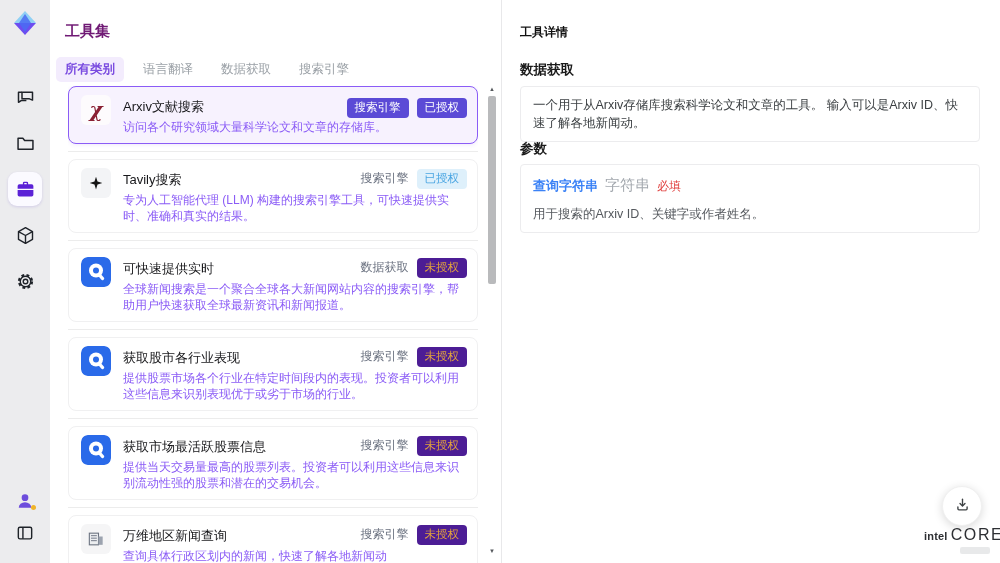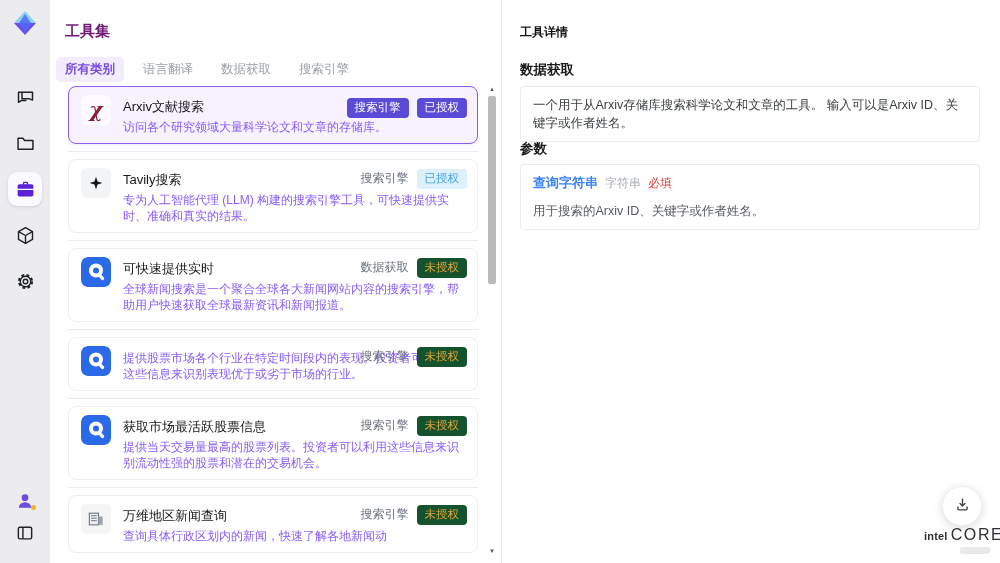--- a/index.html
+++ b/index.html
@@ -37,21 +37,21 @@
   .tool-icon.news { background:#f5f5f6; }
 
   .tool-text { flex:1; min-width:0; }
   .tool-title { font-size:13px; font-weight:400; color:#18181b; line-height:16px; margin-top:4px; }
   .tool-desc { font-size:12px; color:#8b5cf6; line-height:16px; margin-top:4px; }
 
   .tool-badges { position:absolute; top:9px; right:10px; display:flex; gap:8px; align-items:center; }
   .badge { font-size:11.5px; line-height:1; padding:4px 8px; border-radius:4px; white-space:nowrap; }
   .badge.solid { background:#5b4ad6; color:#fff; }
   .badge.auth-blue { background:#def0fb; color:#4aa5e2; }
-  .badge.auth-amber { background:#14532d; color:#e2a33c; }
+  .badge.auth-amber { background:#4c1d95; color:#e2a33c; }
   .cat-label { font-size:12px; color:#6b7280; white-space:nowrap; }
   .card.selected .tool-badges { top:11px; }
 
   
   .scrollbar { position:absolute; right:4px; top:84px; width:10px; height:472px; }
   .scroll-arrow { position:absolute; left:0; width:10px; height:10px; font-size:6px; color:#55585c;
     display:flex; align-items:center; justify-content:center; cursor:pointer; }
   .scroll-arrow.up { top:0; }
   .scroll-arrow.down { bottom:0; }
   .scroll-thumb { position:absolute; left:1px; top:12px; width:8px; height:188px;
@@ -62,21 +62,21 @@
   .detail-title { position:absolute; left:18px; top:24px; font-size:12px; font-weight:700; color:#111; }
   .section-h { position:absolute; left:18px; font-size:13.5px; font-weight:700; color:#1a1a1a; }
   .sec-intro { top:61px; }
   .sec-params { top:140px; }
   .info-box { position:absolute; left:18px; width:460px; border:1px solid #ececee; border-radius:4px;
     background:#fff; padding:9px 12px; font-size:12.5px; color:#3c4043; line-height:1.45; }
   .box-intro { top:86px; }
   .box-params { top:164px; }
   .param-head { display:flex; align-items:baseline; gap:7px; }
   .param-name { font-size:13px; font-weight:700; color:#3b82f6; }
-  .param-type { font-size:12px; color:#a3a8ae; }
+  .param-type { font-size:15px; color:#a3a8ae; }
   .param-required { font-size:12px; color:#e0403f; }
   .param-desc { margin-top:9px; font-size:12.5px; color:#55595e; }
 
   
   .fab { position:absolute; left:942px; top:486px; width:40px; height:40px; border-radius:50%;
     background:#fff; border:1px solid #f0f0f0; box-shadow:0 2px 10px rgba(0,0,0,.15);
     display:flex; align-items:center; justify-content:center; cursor:pointer; }
   .brand { position:absolute; left:924px; top:526px; width:70px; text-align:center; }
   .brand-line { font-size:11px; color:#2d2f33; white-space:nowrap; }
   .intel-word { font-weight:700; letter-spacing:.2px; }
@@ -227,20 +227,21 @@
       <div class="card">
         <div class="tool-icon">
           <svg width="30" height="30" viewBox="0 0 30 30">
             <rect x="0" y="0" width="30" height="30" rx="7" fill="#2a6ae9"></rect>
             <circle cx="15" cy="13.5" r="7" fill="#ffffff"></circle>
             <circle cx="15" cy="13.5" r="3" fill="#2a6ae9"></circle>
             <line x1="18.5" y1="18" x2="21.5" y2="21.5" stroke="#ffffff" stroke-width="3.4" stroke-linecap="round"></line>
           </svg>
         </div>
         <div class="tool-text">
+          <div class="tool-title">获取股市各行业表现</div>
           <div class="tool-desc">提供股票市场各个行业在特定时间段内的表现。投资者可以利用这些信息来识别表现优于或劣于市场的行业。</div>
         </div>
         <div class="tool-badges">
           <span class="cat-label">搜索引擎</span>
           <span class="badge auth-amber">未授权</span>
         </div>
       </div>
       <div class="sep"></div>
 
       <div class="card">
@@ -288,21 +289,21 @@
       <span class="scroll-arrow up">▲</span>
       <div class="scroll-thumb"></div>
       <span class="scroll-arrow down">▼</span>
     </div>
   </div>
 
   <div class="detail-panel">
     <div class="detail-title">工具详情</div>
 
     <div class="section-h sec-intro">数据获取</div>
-    <div class="info-box box-intro">一个用于从Arxiv存储库搜索科学论文和文章的工具。 输入可以是Arxiv ID、关键字或作者姓名。</div>
+    <div class="info-box box-intro">一个用于从Arxiv存储库搜索科学论文和文章的工具。 输入可以是Arxiv ID、快速了解各地新闻动。</div>
 
     <div class="section-h sec-params">参数</div>
     <div class="info-box box-params">
       <div class="param-head">
         <span class="param-name">查询字符串</span>
         <span class="param-type">字符串</span>
         <span class="param-required">必填</span>
       </div>
       <div class="param-desc">用于搜索的Arxiv ID、关键字或作者姓名。</div>
     </div>

